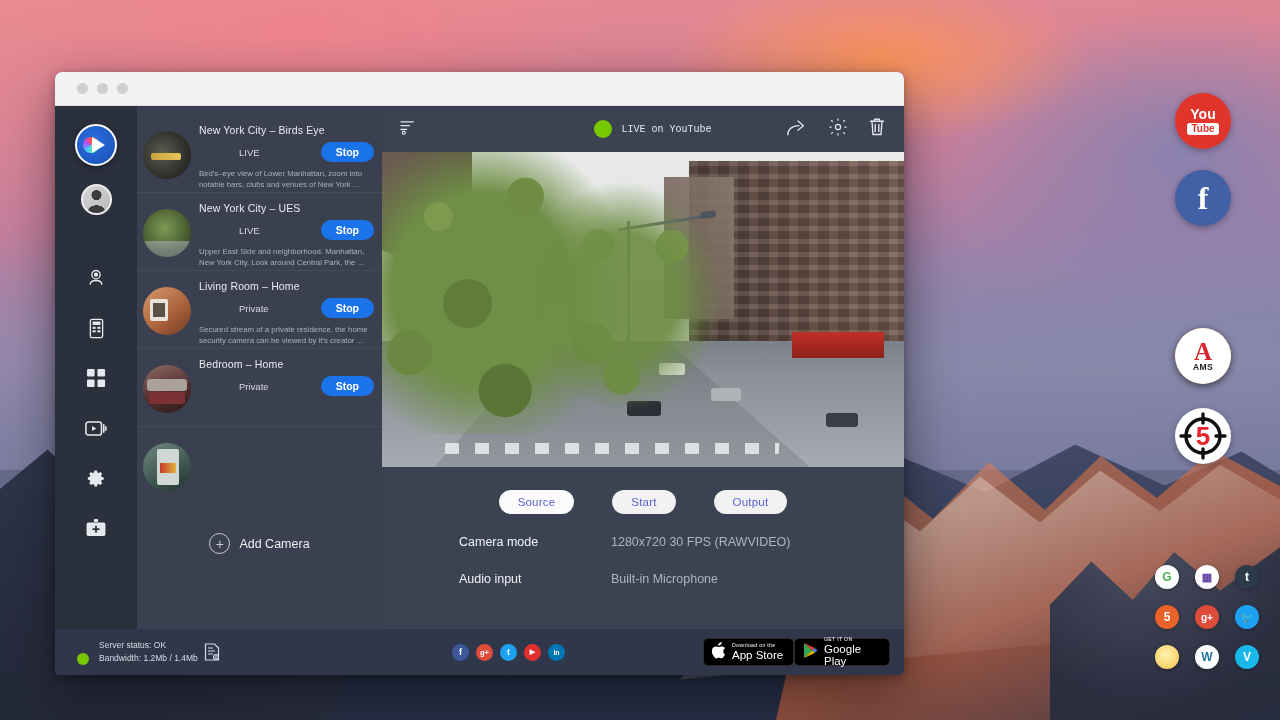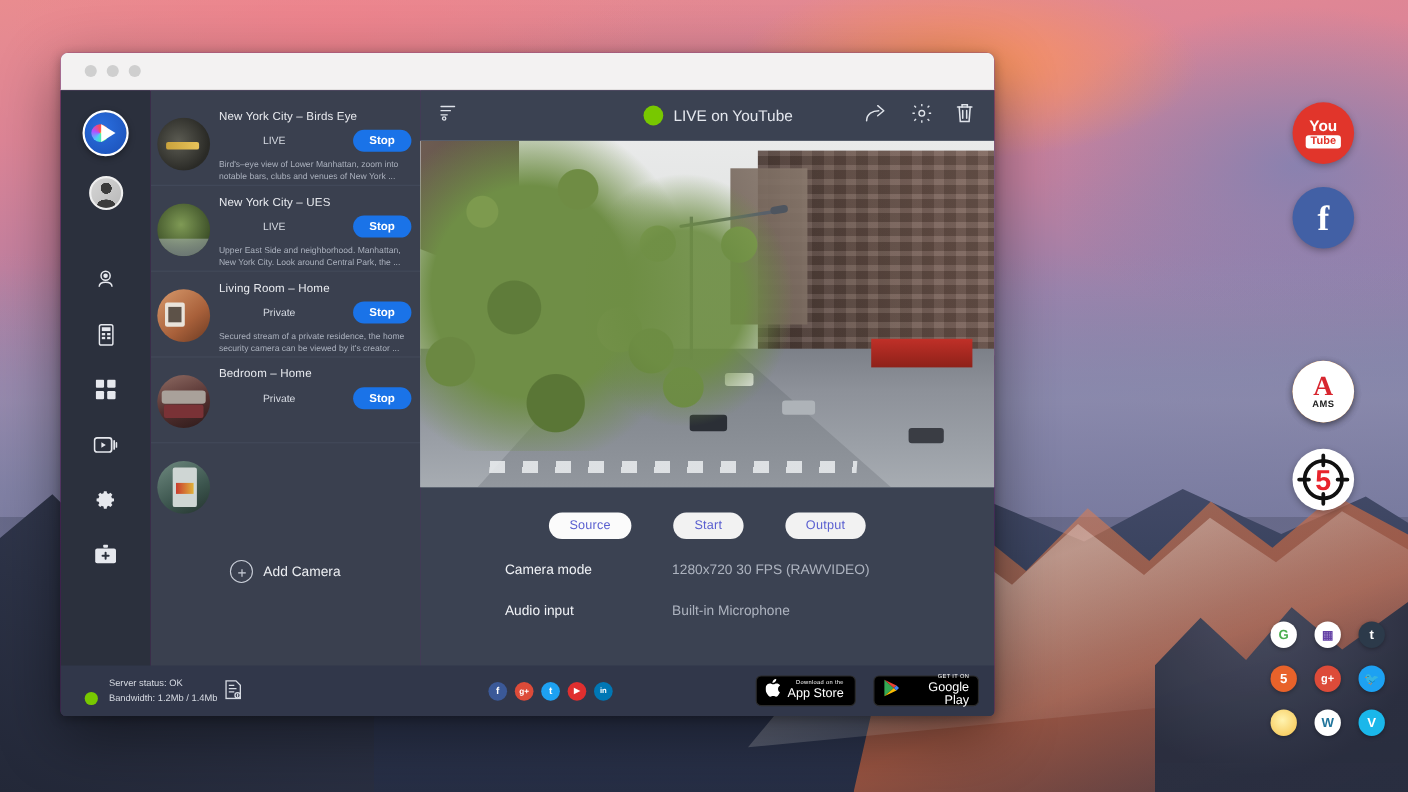--- a/index.html
+++ b/index.html
@@ -50,24 +50,24 @@
     position:absolute; right:0; bottom:0; width:230px; height:240px;
     background:
       radial-gradient(circle at 40% 30%, rgba(70,78,100,.9), rgba(40,46,64,.95) 70%),
       linear-gradient(180deg,#3a4058,#242a3c);
     clip-path:polygon(0 52%, 18% 34%, 36% 50%, 54% 30%, 74% 46%, 100% 28%, 100% 100%, 0 100%);
     opacity:.95;
   }
 
   
   #win {
-    position:absolute; left:55px; top:48px; width:849px; height:603px;
+    position:absolute; left:55px; top:72px; width:849px; height:603px;
     border-radius:7px 7px 5px 5px; overflow:hidden;
     box-shadow:0 18px 55px rgba(0,0,0,.45), 0 2px 10px rgba(0,0,0,.3);
-    background:#701a75;
+    background:#8b5cf6;
   }
   .titlebar {
     height:34px; background:#f3f2f2;
     display:flex; align-items:center; padding-left:22px; gap:9px;
     border-bottom:1px solid #e0dede;
   }
   .tl-dot { width:11px; height:11px; border-radius:50%; background:#cfcfcf; }
 
   .appbody { display:flex; height:calc(627px - 34px); }
 
@@ -151,21 +151,21 @@
     color:#c7ccd6; font-size:14px; line-height:0;
   }
   .addcam-label { font-size:12.5px; color:#eceef2; }
 
   
   .main { flex:1; background:#3b4252; display:flex; flex-direction:column; min-width:0; }
   .topbar { height:46px; display:flex; align-items:center; padding:0 18px; flex:none; }
   .tb-left { width:120px; display:flex; align-items:center; }
   .tb-center { flex:1; display:flex; align-items:center; justify-content:center; gap:9px; }
   .live-dot { width:18px; height:18px; border-radius:50%; background:#78c800; }
-  .live-text { font-size:14px; color:#e4e7ee; }
+  .live-text { font-size:10px; color:#e4e7ee;font-family:Liberation Mono, monospace; }
   .tb-right { display:flex; align-items:center; gap:20px; }
   .tb-icon { cursor:pointer; display:block; }
 
   
   .video {
     height:315px; margin:0; position:relative; overflow:hidden; background:#9aa3ad;
     flex:none;
   }
   .v-sky { position:absolute; left:0; top:0; width:100%; height:62%;
     background:linear-gradient(180deg,#e9eaea 0%, #dfe1e0 55%, #cfd2cf 100%); }
@@ -246,21 +246,21 @@
     height:46px; background:#31374a; flex:none;
     display:flex; align-items:center; padding:0 14px; gap:0;
     position:relative;
   }
   .f-status { display:flex; align-items:flex-end; gap:10px; width:300px; }
   .f-dot { width:12px; height:12px; border-radius:50%; background:#78c800; margin-left:8px; }
   .f-txt { font-size:8.5px; color:#d7dbe3; line-height:1.5; }
   .f-social { display:flex; gap:7px; flex:1; justify-content:center; margin-left:-55px; }
   .soc { width:17px; height:17px; border-radius:50%; display:flex; align-items:center; justify-content:center;
          font-size:9px; color:#fff; font-weight:bold; cursor:pointer; }
-  .badges { display:flex; gap:16px; margin-left:auto;text-align:right; }
+  .badges { display:flex; gap:0; margin-left:auto; }
   .badge {
     background:#000; border-radius:5px; height:28px; width:91px;
     display:flex; align-items:center; gap:6px; padding:0 8px; cursor:pointer;
     border:1px solid #2b2b2b;
   }
   .badge-txt { display:flex; flex-direction:column; line-height:1; }
   .badge-small { font-size:5.2px; color:#fff; letter-spacing:.3px; }
   .badge-big { font-size:11.5px; color:#fff; margin-top:2px; }
 
   

